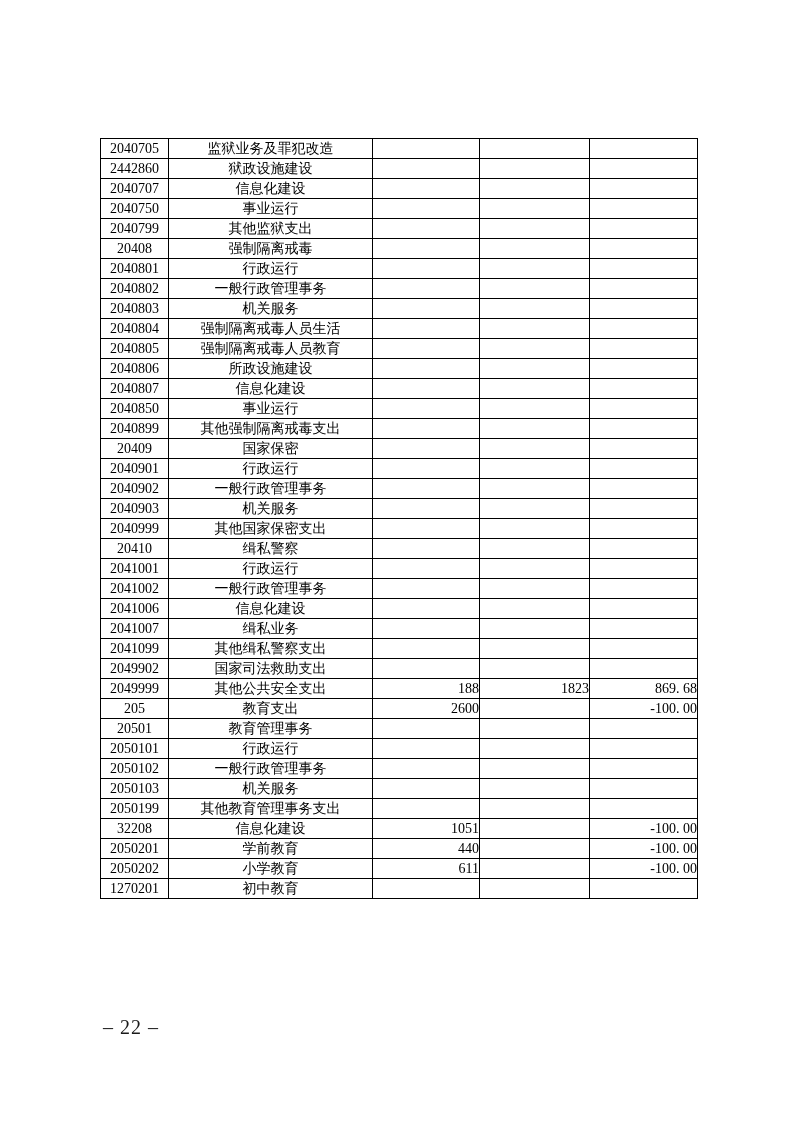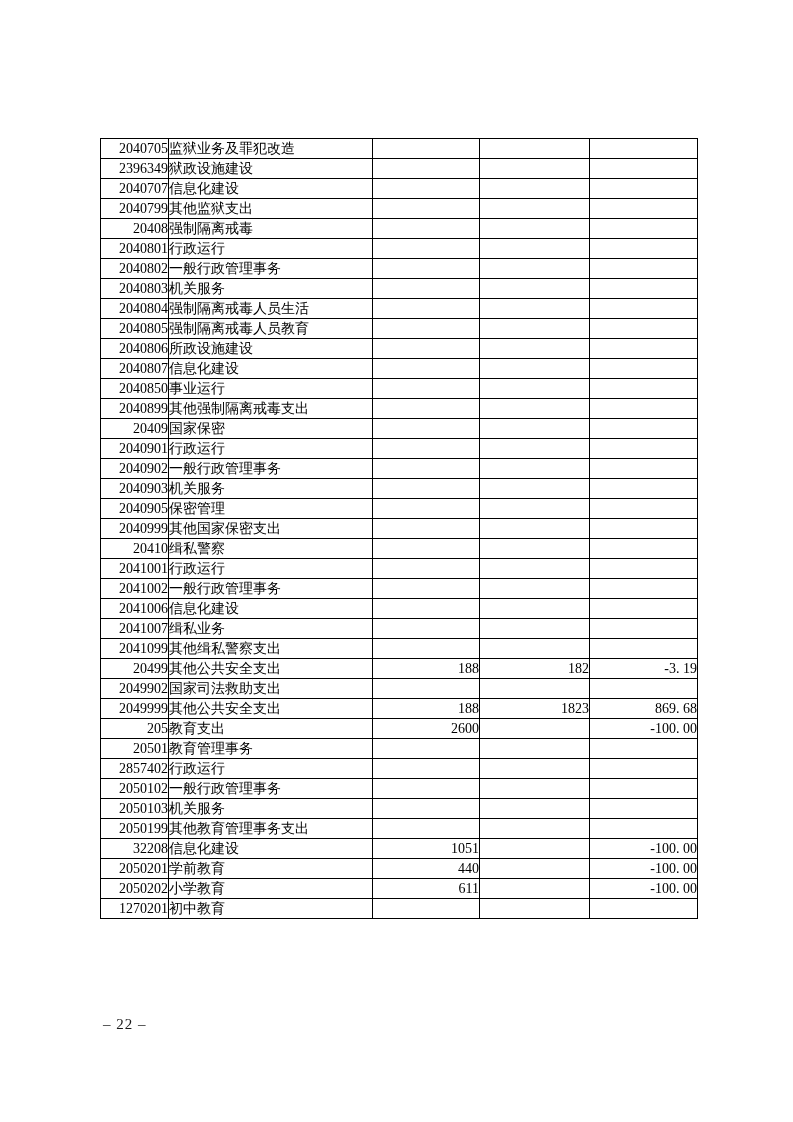--- a/index.html
+++ b/index.html
@@ -27,28 +27,28 @@
   table.budget td {
     border: 1px solid #000000;
     height: 19px;
     font-size: 14px;
     line-height: 19px;
     padding: 0;
     white-space: nowrap;
     overflow: hidden;
     vertical-align: middle;
   }
-  td.col-code { padding-left: 3px; text-align: right; }
-  td.col-name { padding-left: 5px; text-align: left; }
+  td.col-code { padding-left: 3px; text-align: center; }
+  td.col-name { padding-left: 5px; text-align: center; }
   td.col-num  { padding-right: 3px; text-align: right; }
   .page-number {
     position: absolute;
     left: 103px;
     top: 1016px;
-    font-size: 15px;
+    font-size: 20px;
     letter-spacing: 1px;
     color: #1a1a1a;
   }
 </style>
 </head>
 <body>
 
 <div class="page">
 
   <table class="budget">
@@ -61,34 +61,41 @@
     </colgroup>
     <tbody>
         <tr>
     <td class="col-code">2040705</td>
     <td class="col-name">监狱业务及罪犯改造</td>
     <td class="col-num"></td>
     <td class="col-num"></td>
     <td class="col-num"></td>
   </tr>
         <tr>
-    <td class="col-code">2396349</td>
+    <td class="col-code">2442860</td>
     <td class="col-name">狱政设施建设</td>
     <td class="col-num"></td>
     <td class="col-num"></td>
     <td class="col-num"></td>
   </tr>
         <tr>
     <td class="col-code">2040707</td>
     <td class="col-name">信息化建设</td>
     <td class="col-num"></td>
     <td class="col-num"></td>
     <td class="col-num"></td>
   </tr>
         <tr>
+    <td class="col-code">2040750</td>
+    <td class="col-name">事业运行</td>
+    <td class="col-num"></td>
+    <td class="col-num"></td>
+    <td class="col-num"></td>
+  </tr>
+        <tr>
     <td class="col-code">2040799</td>
     <td class="col-name">其他监狱支出</td>
     <td class="col-num"></td>
     <td class="col-num"></td>
     <td class="col-num"></td>
   </tr>
         <tr>
     <td class="col-code">20408</td>
     <td class="col-name">强制隔离戒毒</td>
     <td class="col-num"></td>
@@ -180,27 +187,20 @@
     <td class="col-num"></td>
   </tr>
         <tr>
     <td class="col-code">2040903</td>
     <td class="col-name">机关服务</td>
     <td class="col-num"></td>
     <td class="col-num"></td>
     <td class="col-num"></td>
   </tr>
         <tr>
-    <td class="col-code">2040905</td>
-    <td class="col-name">保密管理</td>
-    <td class="col-num"></td>
-    <td class="col-num"></td>
-    <td class="col-num"></td>
-  </tr>
-        <tr>
     <td class="col-code">2040999</td>
     <td class="col-name">其他国家保密支出</td>
     <td class="col-num"></td>
     <td class="col-num"></td>
     <td class="col-num"></td>
   </tr>
         <tr>
     <td class="col-code">20410</td>
     <td class="col-name">缉私警察</td>
     <td class="col-num"></td>
@@ -234,27 +234,20 @@
     <td class="col-num"></td>
     <td class="col-num"></td>
     <td class="col-num"></td>
   </tr>
         <tr>
     <td class="col-code">2041099</td>
     <td class="col-name">其他缉私警察支出</td>
     <td class="col-num"></td>
     <td class="col-num"></td>
     <td class="col-num"></td>
-  </tr>
-        <tr>
-    <td class="col-code">20499</td>
-    <td class="col-name">其他公共安全支出</td>
-    <td class="col-num">188</td>
-    <td class="col-num">182</td>
-    <td class="col-num">-3. 19</td>
   </tr>
         <tr>
     <td class="col-code">2049902</td>
     <td class="col-name">国家司法救助支出</td>
     <td class="col-num"></td>
     <td class="col-num"></td>
     <td class="col-num"></td>
   </tr>
         <tr>
     <td class="col-code">2049999</td>
@@ -271,21 +264,21 @@
     <td class="col-num">-100. 00</td>
   </tr>
         <tr>
     <td class="col-code">20501</td>
     <td class="col-name">教育管理事务</td>
     <td class="col-num"></td>
     <td class="col-num"></td>
     <td class="col-num"></td>
   </tr>
         <tr>
-    <td class="col-code">2857402</td>
+    <td class="col-code">2050101</td>
     <td class="col-name">行政运行</td>
     <td class="col-num"></td>
     <td class="col-num"></td>
     <td class="col-num"></td>
   </tr>
         <tr>
     <td class="col-code">2050102</td>
     <td class="col-name">一般行政管理事务</td>
     <td class="col-num"></td>
     <td class="col-num"></td>

